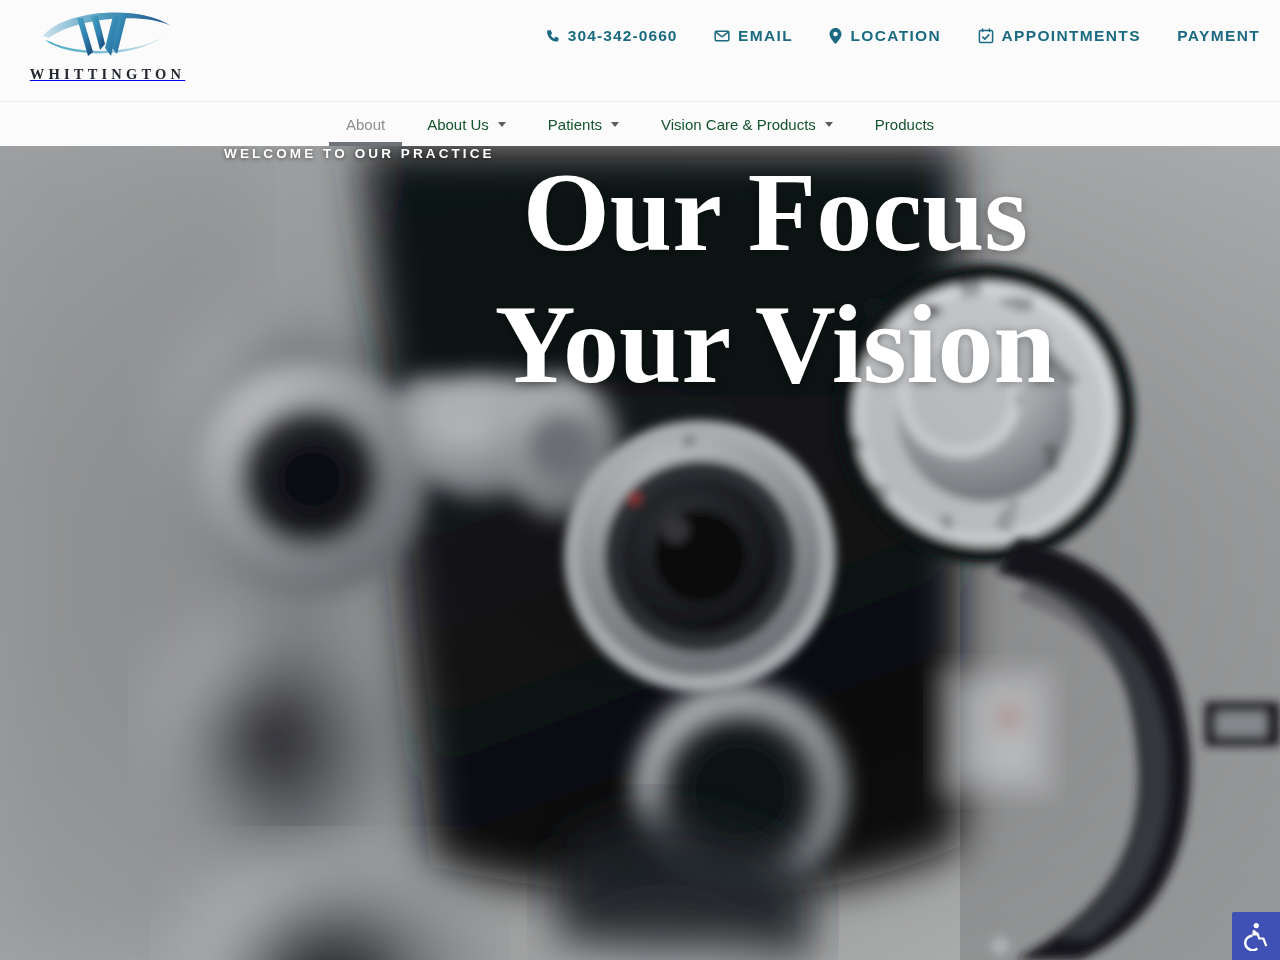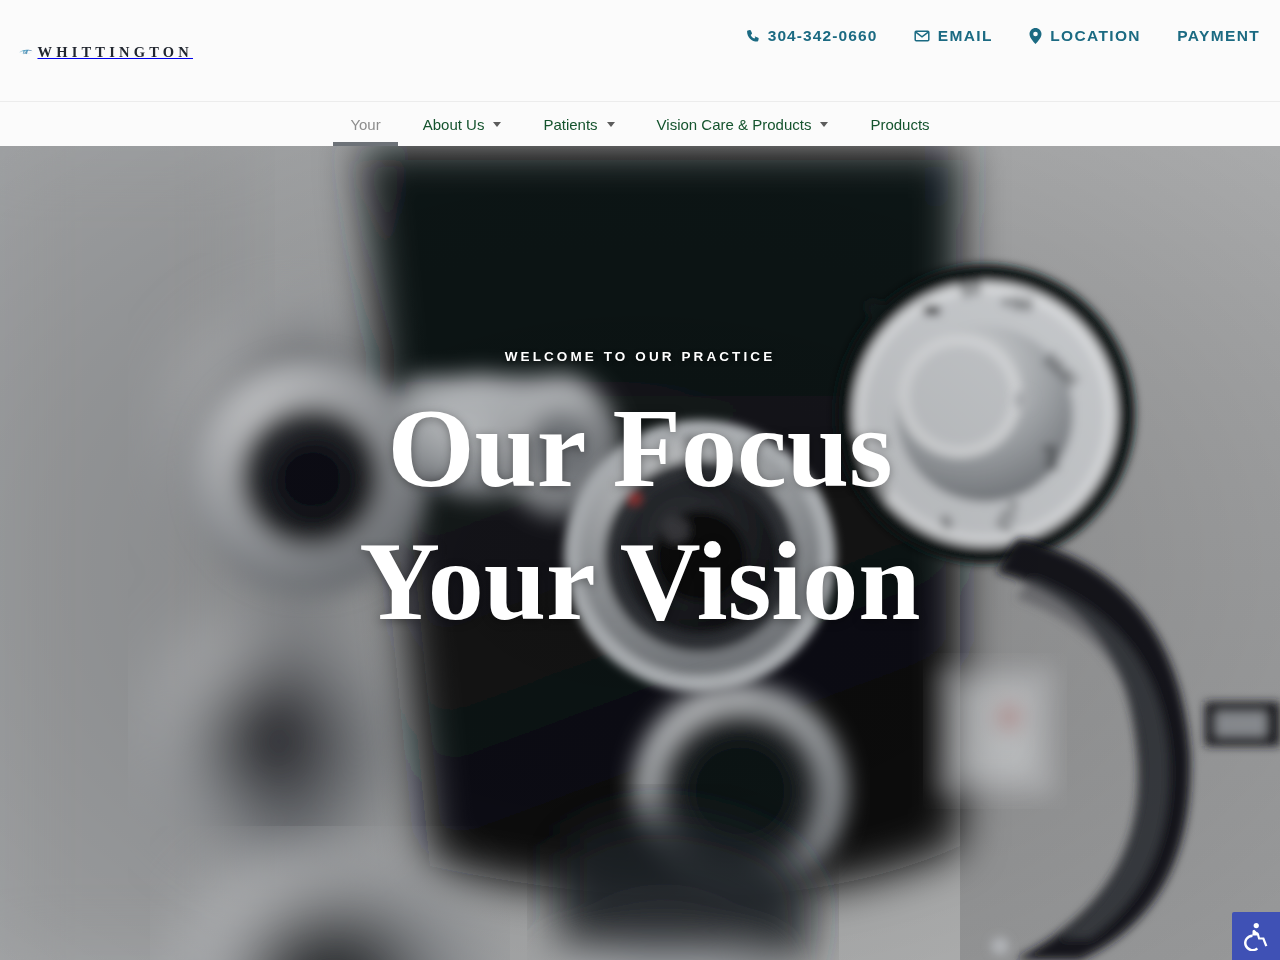--- a/index.html
+++ b/index.html
@@ -15,21 +15,21 @@
   .header {
     position:relative;
     height:102px;
     background:#fbfbfb;
     border-bottom:1px solid #ececec;
   }
   .logo-wrap {
     position:absolute;
     left:18px; top:4px;
     width:175px; height:95px;
-    display:flex; flex-direction:row;
+    display:flex; flex-direction:column;
     align-items:center; justify-content:flex-start;
   }
   .logo-mark { width:150px; height:60px; display:block; }
   .logo-word {
     font-family:"Liberation Serif", serif;
     font-size:14.5px;
     letter-spacing:4.2px;
     color:#222730;
     font-weight:700;
     margin-top:2px;
@@ -108,22 +108,21 @@
     height:814px;
     overflow:hidden;
     background:#8e9196;
   }
   .hero-photo { position:absolute; inset:0; width:100%; height:100%; display:block; }
   .hero-content {
     position:absolute;
     left:0; right:0;
     top:0; bottom:0;
     display:flex;
-    flex-direction:column;
-    align-items:center;
+    flex-direction:row;
     justify-content:center;
     padding-bottom:110px;
   }
   .eyebrow {
     color:#ffffff;
     font-size:13.5px;
     font-weight:700;
     letter-spacing:3.1px;
     text-shadow:0 1px 4px rgba(0,0,0,.55);
     margin-bottom:18px;
@@ -208,32 +207,40 @@
       <span>EMAIL</span>
     </a>
 
     <a class="contact-link" href="#">
       <svg width="13" height="16" viewBox="0 0 12 16" fill="#1b6a82">
         <path d="M6 0C2.7 0 0 2.7 0 6c0 4.3 6 10 6 10s6-5.7 6-10c0-3.3-2.7-6-6-6zm0 8.3A2.3 2.3 0 1 1 6 3.7a2.3 2.3 0 0 1 0 4.6z"></path>
       </svg>
       <span>LOCATION</span>
     </a>
 
+    <a class="contact-link" href="#">
+      <svg width="16" height="16" viewBox="0 0 16 16">
+        <rect x="1.4" y="2.6" width="13.2" height="12" rx="1.4" fill="none" stroke="#1b6a82" stroke-width="1.5"></rect>
+        <path d="M4.6 1v2.6M11.4 1v2.6" stroke="#1b6a82" stroke-width="1.5" stroke-linecap="round"></path>
+        <path d="M4.8 9.1l2 2 4-4.2" fill="none" stroke="#1b6a82" stroke-width="1.6" stroke-linecap="round" stroke-linejoin="round"></path>
+      </svg>
+      <span>APPOINTMENTS</span>
+    </a>
 
     <a class="contact-link" href="#">
       <span>PAYMENT</span>
     </a>
 
   </div>
 </div>
 
 <nav class="navbar">
 
   <a class="nav-item active" href="#">
-    <span>Your</span>
+    <span>About</span>
   </a>
 
   <a class="nav-item" href="#">
     <span>About Us</span>
     <span class="caret"></span>
   </a>
 
   <a class="nav-item" href="#">
     <span>Patients</span>
     <span class="caret"></span>

